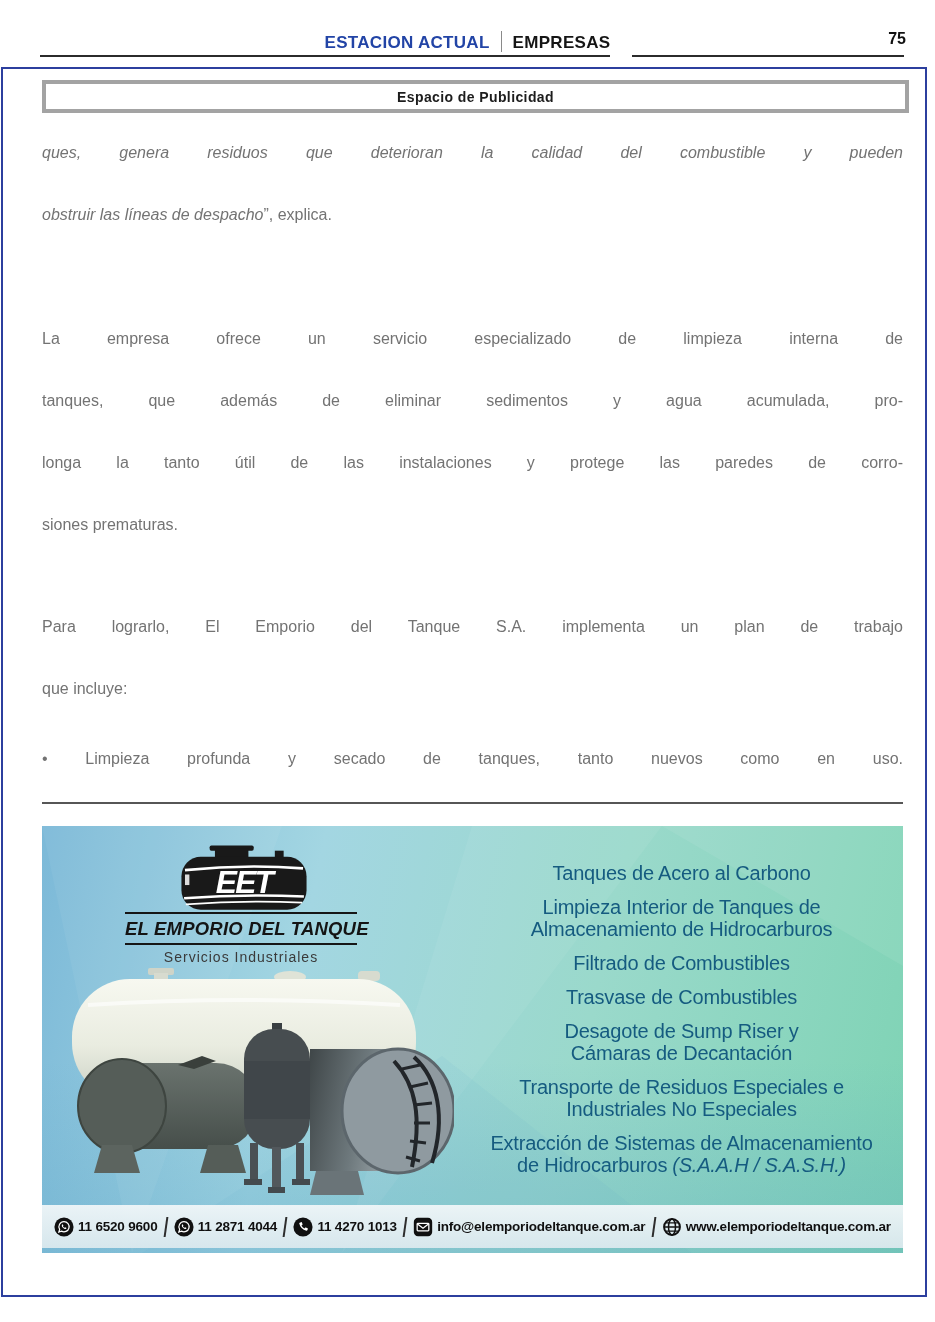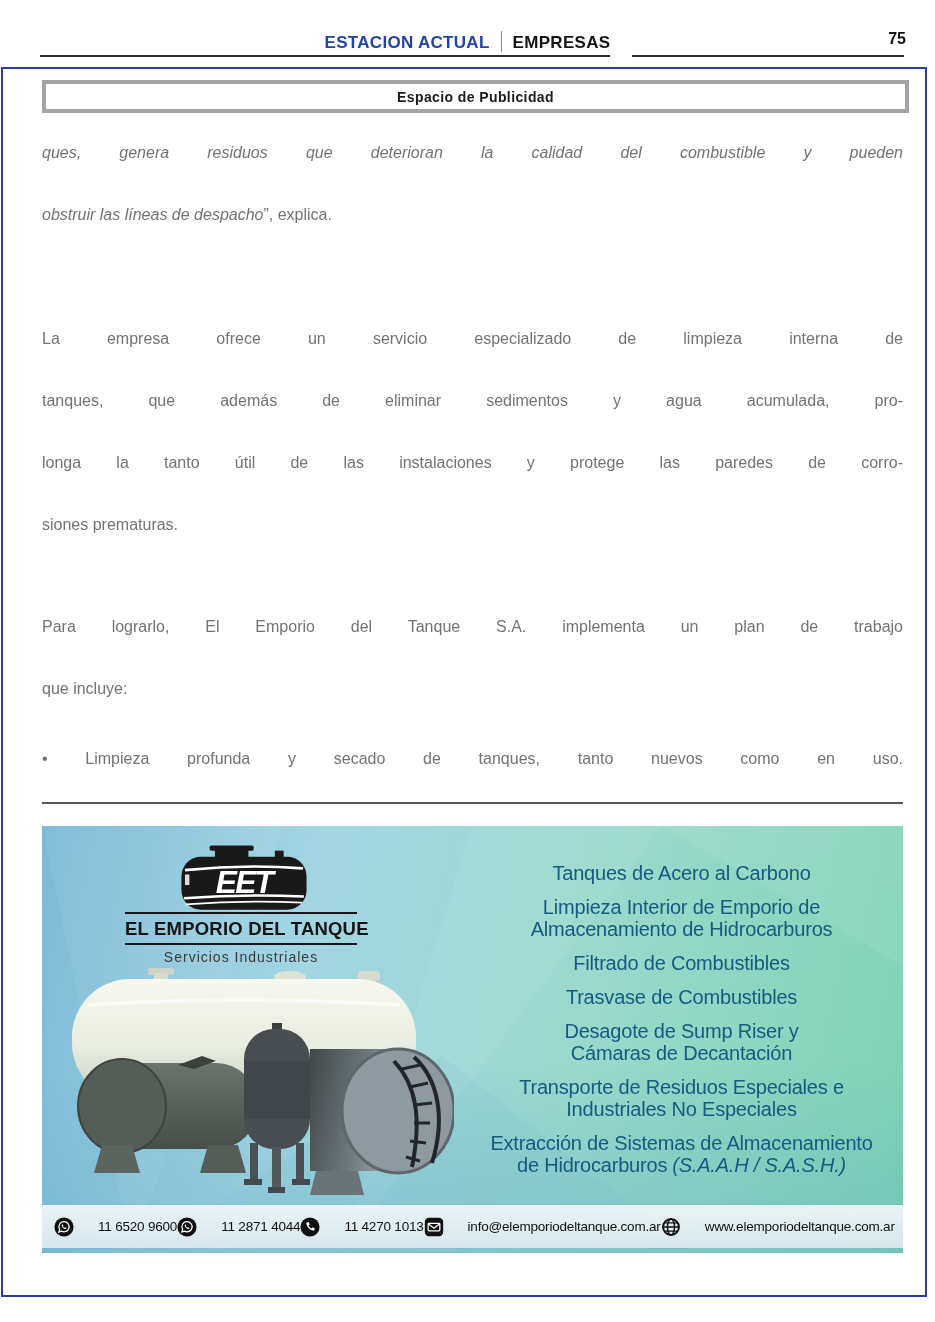--- a/index.html
+++ b/index.html
@@ -39,35 +39,35 @@
   
   .ad{position:absolute;left:42px;top:826px;width:861px;height:427px;overflow:hidden;
       background:
         linear-gradient(to bottom, rgba(255,255,255,0) 55%, rgba(84,160,196,.30) 100%),
         linear-gradient(102deg,#7cb9d8 0%,#a3d6e2 30%,#9ad9cb 62%,#7ed3b4 100%);}
   .facets{position:absolute;inset:0;}
 
   .logo-tank{position:absolute;left:133px;top:15px;width:138px;height:74px;}
   .company-block{position:absolute;left:83px;top:86px;width:232px;text-align:center;}
   .company-rule{height:2px;background:#161616;}
-  .company-name{font-size:18.5px;font-weight:bold;color:#141414;
+  .company-name{font-size:18.5px;font-weight:bold;font-style:italic;color:#141414;
                 letter-spacing:.2px;padding:4px 0 3px 0;white-space:nowrap;}
   .tagline{font-size:14px;color:#3a3a3a;letter-spacing:1px;margin-top:4px;}
 
   .tanks{position:absolute;left:16px;top:139px;width:396px;height:244px;}
 
   .svc-col{position:absolute;left:418px;top:36px;width:443px;display:flex;flex-direction:column;
            gap:12px;text-align:center;color:#155b80;font-weight:normal;font-size:20px;
            line-height:22px;letter-spacing:-0.2px;}
   .svc-it{font-style:italic;margin-left:5px;}
 
   .contact-bar{position:absolute;left:0;right:0;top:379px;height:43px;
                background:linear-gradient(to bottom, rgba(240,246,248,.95), rgba(219,233,238,.95));
                display:flex;align-items:center;justify-content:space-between;padding:0 12px;}
-  .c-item{display:flex;align-items:center;gap:24px;font-size:13.5px;font-weight:normal;
+  .c-item{display:flex;align-items:center;gap:4px;font-size:13.5px;font-weight:bold;
           color:#101010;letter-spacing:-0.2px;white-space:nowrap;}
   .c-sep{width:2px;height:20px;background:#2d2d2d;transform:skewX(-8deg);}
   .cicon{display:block;}
 </style>
 </head>
 <body>
 
 <div id="page">
 
   <div class="header-line">
@@ -175,21 +175,21 @@
       <path d="M336 96 C358 120 364 152 354 202" stroke="#22262a" stroke-width="4" fill="none"></path>
       <path d="M344 104 L362 100 M352 122 L370 118 M356 140 L374 138 M356 158 L372 158 M352 176 L368 178 M348 192 L362 196" stroke="#22262a" stroke-width="3" fill="none"></path>
       <polygon points="258,206 300,206 306,230 252,230" fill="#6a7478"></polygon>
     </svg>
 
     <div class="svc-col">
       <div>
         <div>Tanques de Acero al Carbono</div>
       </div>
       <div>
-        <div>Limpieza Interior de Emporio de</div>
+        <div>Limpieza Interior de Tanques de</div>
         <div>Almacenamiento de Hidrocarburos</div>
       </div>
       <div>
         <div>Filtrado de Combustibles</div>
       </div>
       <div>
         <div>Trasvase de Combustibles</div>
       </div>
       <div>
         <div>Desagote de Sump Riser y</div>

